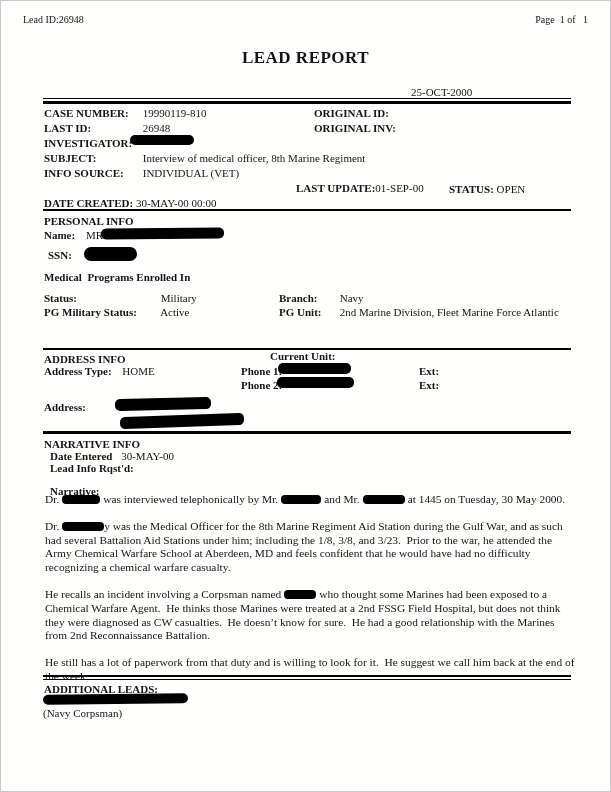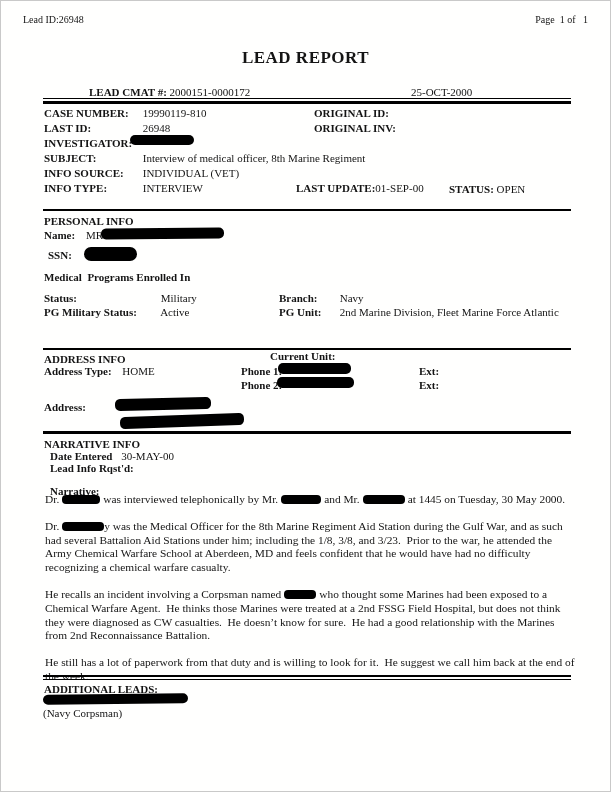--- a/index.html
+++ b/index.html
@@ -26,24 +26,20 @@
 </head>
 <body>
 
 <div class="page">
 
   <div class="abs" style="left:22px; top:12px; font-size:10px;">Lead ID:26948</div>
   <div class="abs pre" style="right:22px; top:12px; font-size:10px;">Page  1 of   1</div>
 
   <div class="abs b title" style="top:50px;">LEAD REPORT</div>
 
-  <div class="abs" style="left:88px; top:85px;">
-    <span class="b">LEAD CMAT #:</span>
-    <span>2000151-0000172</span>
-  </div>
   <div class="abs" style="left:410px; top:85px;">25-OCT-2000</div>
   <div class="rule" style="top:97px; height:1px;"></div>
   <div class="rule" style="top:100px; height:3px;"></div>
 
   <div class="abs" style="left:43px; top:106px;">
     <span class="lblcol" style="width:96px;">CASE NUMBER:</span>
     <span>19990119-810</span>
   </div>
   <div class="abs" style="left:43px; top:121px;">
     <span class="lblcol" style="width:96px;">LAST ID:</span>
@@ -54,23 +50,23 @@
   </div>
   <div class="redact-block" style="left:129px; top:134px; width:64px; height:10px;"></div>
   <div class="abs" style="left:43px; top:151px;">
     <span class="lblcol" style="width:96px;">SUBJECT:</span>
     <span>Interview of medical officer, 8th Marine Regiment</span>
   </div>
   <div class="abs" style="left:43px; top:166px;">
     <span class="lblcol" style="width:96px;">INFO SOURCE:</span>
     <span>INDIVIDUAL (VET)</span>
   </div>
-  <div class="abs" style="left:43px; top:181px;">
-    <span class="lblcol" style="width:96px;">INFO TYPE:</span>
-    <span>INTERVIEW</span>
+  <div class="abs" style="left:43px; top:196px;">
+    <span class="lblcol">DATE CREATED:</span>
+    <span>30-MAY-00 00:00</span>
   </div>
 
   <div class="abs b" style="left:313px; top:106px;">ORIGINAL ID:</div>
   <div class="abs b" style="left:313px; top:121px;">ORIGINAL INV:</div>
   <div class="abs" style="left:295px; top:181px;">
     <span class="b">LAST UPDATE:</span><span>01-SEP-00</span>
   </div>
   <div class="abs" style="left:448px; top:182px;">
     <span class="b">STATUS:</span>
     <span>OPEN</span>

